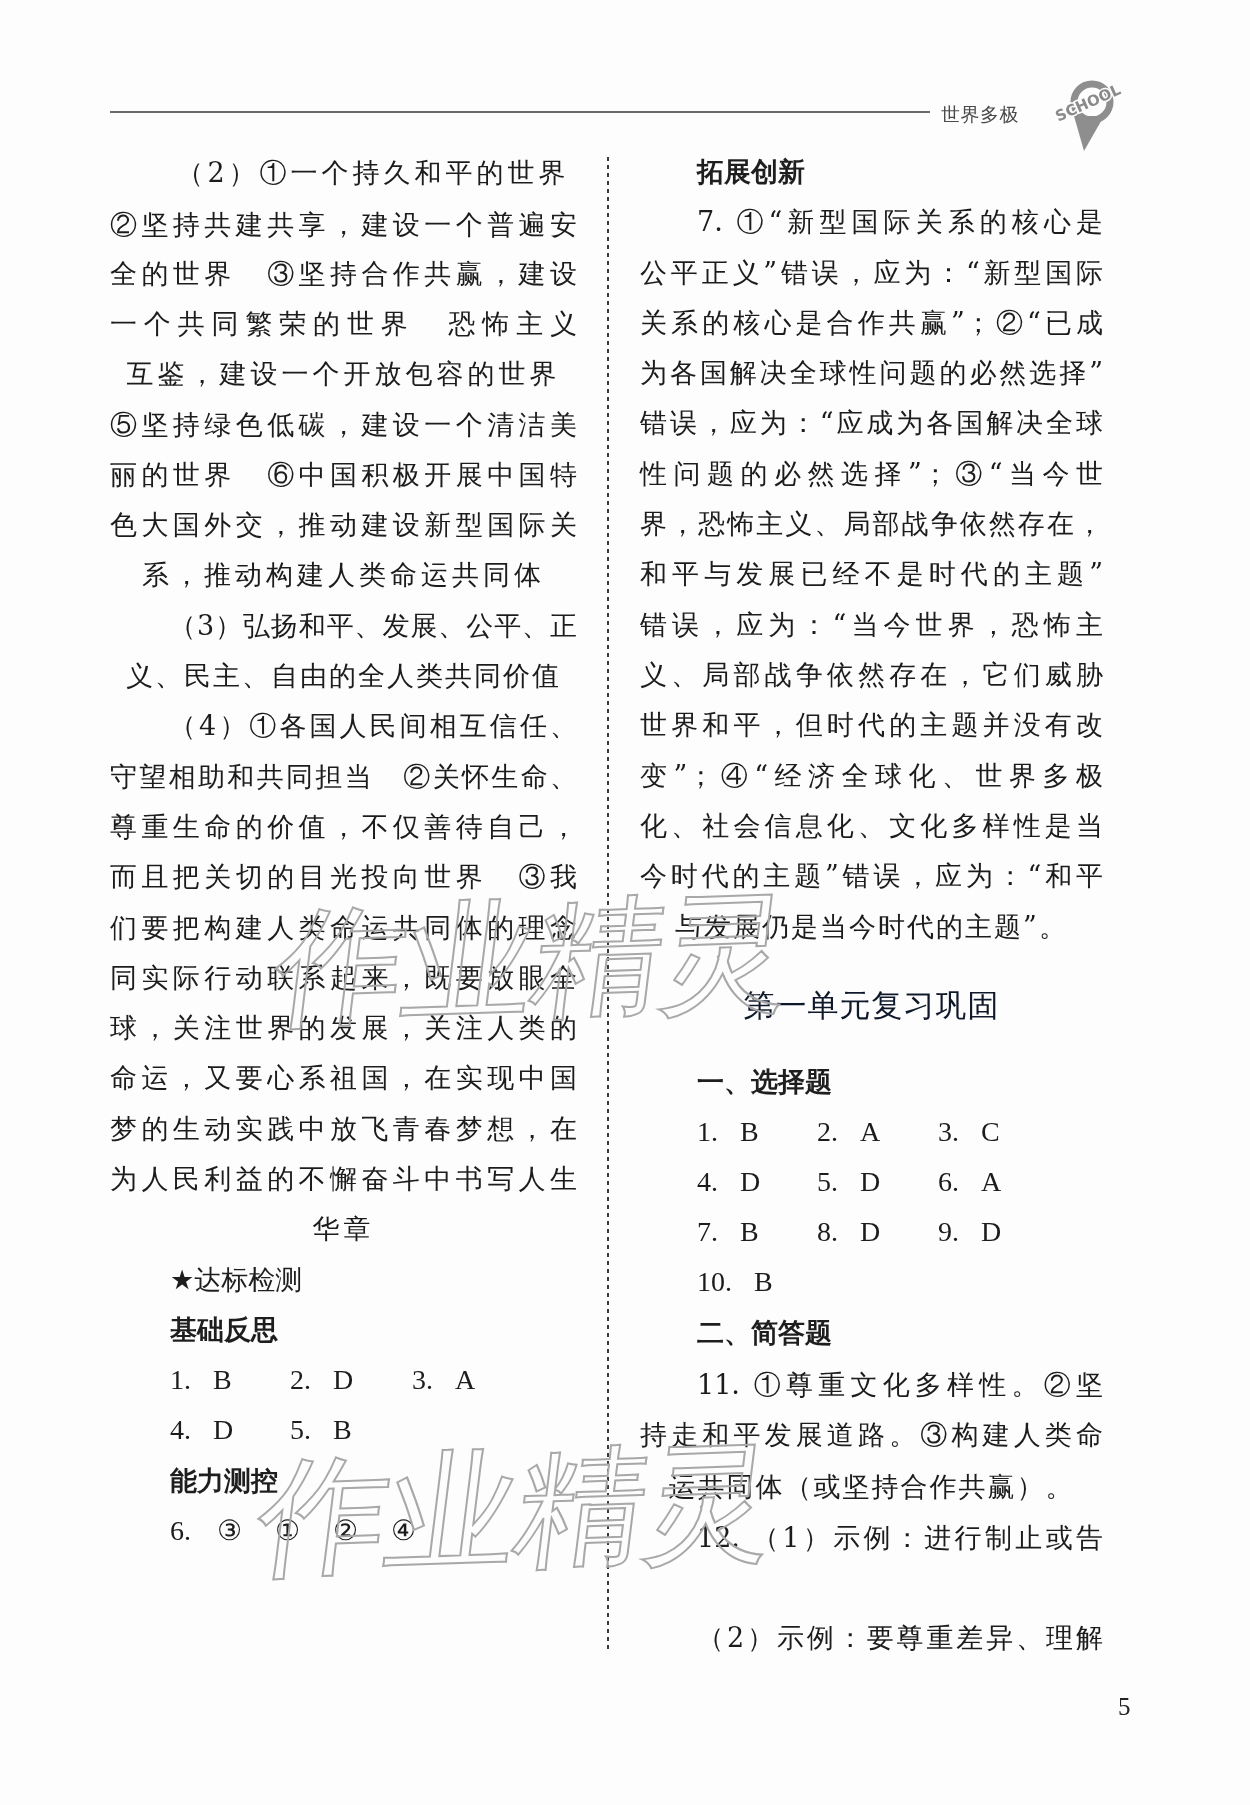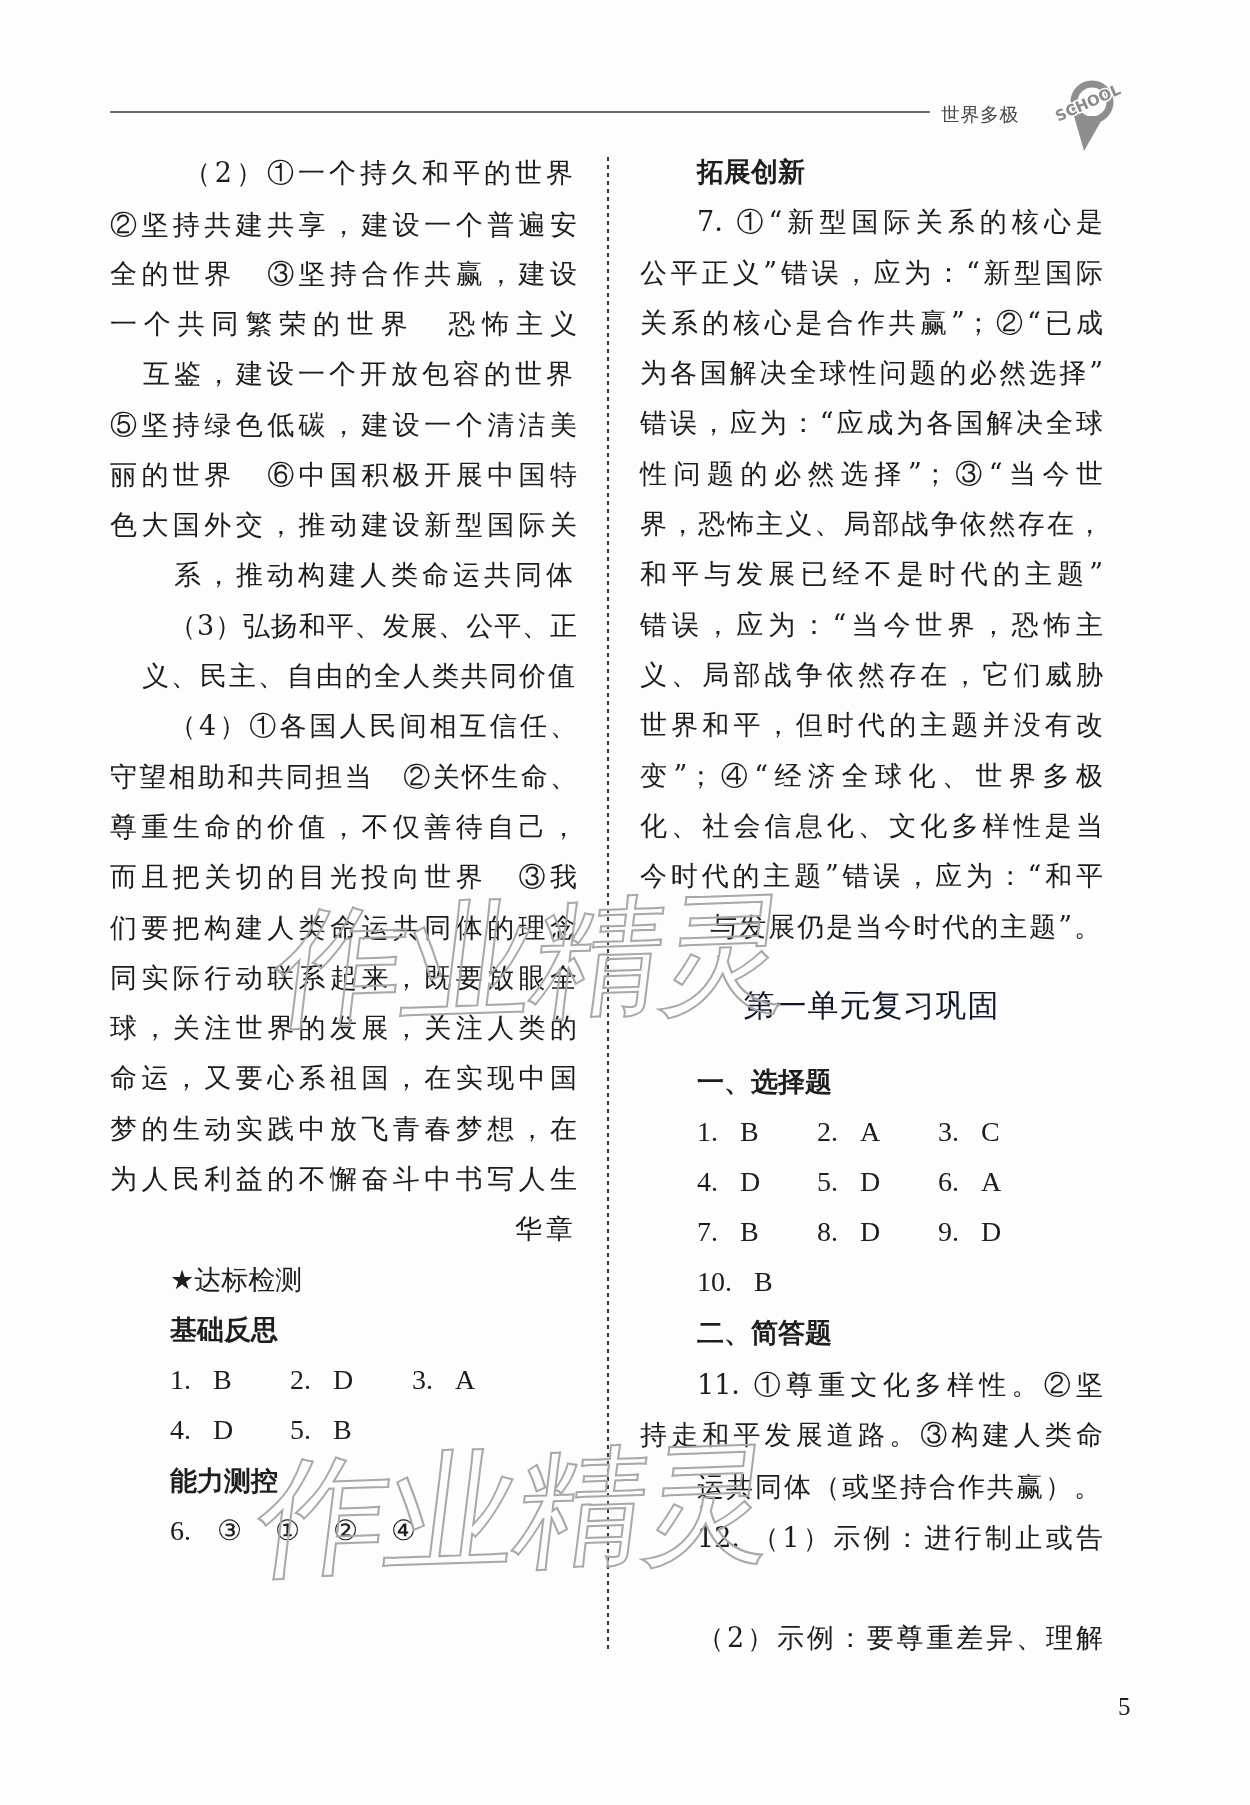--- a/index.html
+++ b/index.html
@@ -13,21 +13,21 @@
     font-family: "DejaVu Sans", "Liberation Sans", sans-serif; letter-spacing: 0.5px; }
   .logo { position: absolute; left: 1048px; top: 72px; width: 80px; height: 82px; }
   .divider { position: absolute; left: 607px; top: 157px; width: 2px; height: 1495px;
     background: repeating-linear-gradient(to bottom, #3a3a3a 0 4px, transparent 4px 8px); }
   .col { position: absolute; top: 0; height: 1805px; }
   .col-left { left: 110px; width: 467px; }
   .col-right { left: 640px; width: 463px; }
   .ln { position: absolute; left: 0; width: 100%; box-sizing: border-box; height: 50px; line-height: 50px;
     font-size: 27px; color: #1c1c1c; }
   .ln.j { text-align: justify; text-align-last: justify; text-justify: inter-character; letter-spacing: 0; }
-  .ln.l { text-align: right; letter-spacing: 4px; }
+  .ln.l { text-align: center; letter-spacing: 4px; }
   .ln.ind { padding-left: 59px; }
   .col-right .ln.ind { padding-left: 57px; }
   .hd { position: absolute; height: 50px; line-height: 50px; font-size: 27px; color: #1e1e1e;
     font-family: "DejaVu Sans", "Liberation Sans", sans-serif; white-space: nowrap; }
   .hd.b { font-weight: bold; }
   .col-left .hd { left: 60px; }
   .col-right .hd { left: 57px; }
   .unit-title { position: absolute; left: 0; width: 100%; top: 980px; height: 50px; line-height: 50px;
     text-align: center; font-size: 31px; font-family: "DejaVu Sans", "Liberation Sans", sans-serif; color: #0f172a;
     letter-spacing: 1px; }

